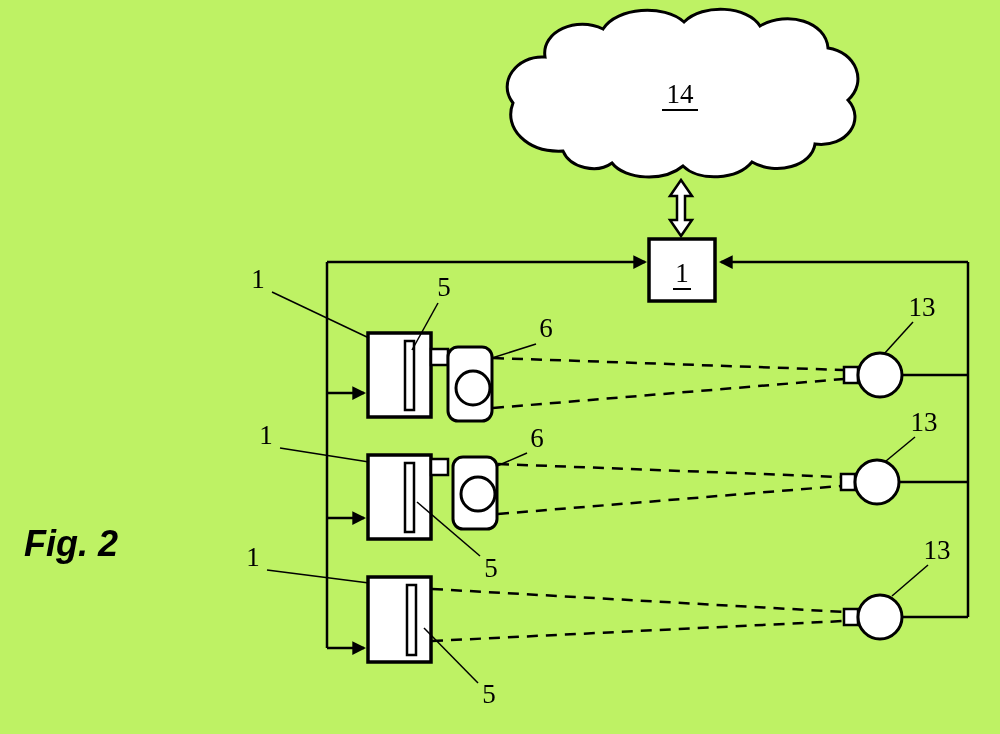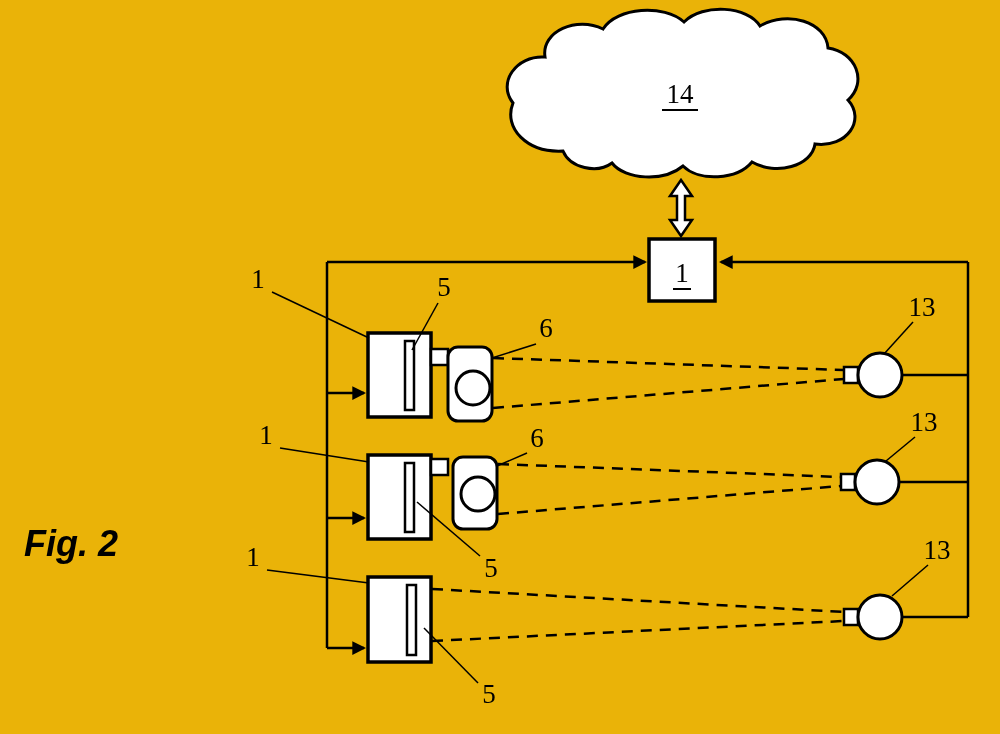--- a/index.html
+++ b/index.html
@@ -4,21 +4,21 @@
 <style>
   html, body {
     margin: 0;
     padding: 0;
     background: #ffffff;
   }
   #canvas {
     position: relative;
     width: 1000px;
     height: 734px;
-    background: #eab308;
+    background: #bef264;
     overflow: hidden;
   }
   svg { display: block; }
   .outline     { fill: #ffffff; stroke: #000000; stroke-width: 3; }
   .outline-thick { fill: #ffffff; stroke: #000000; stroke-width: 3.5; }
   .busline     { fill: none; stroke: #000000; stroke-width: 2.5; }
   .leader      { fill: none; stroke: #000000; stroke-width: 1.5; }
   .dashed      { fill: none; stroke: #000000; stroke-width: 2.5; stroke-dasharray: 11 8; }
   .underline   { stroke: #000000; stroke-width: 2; }
   text.ref {

